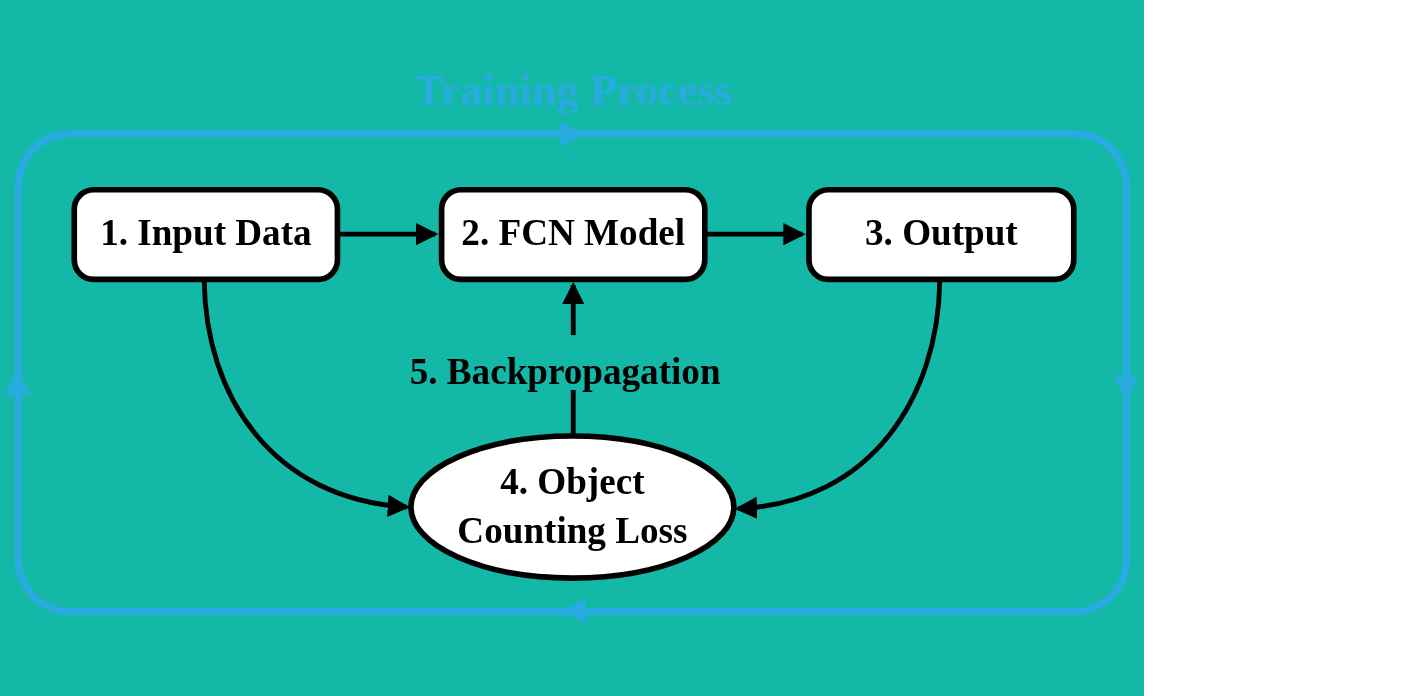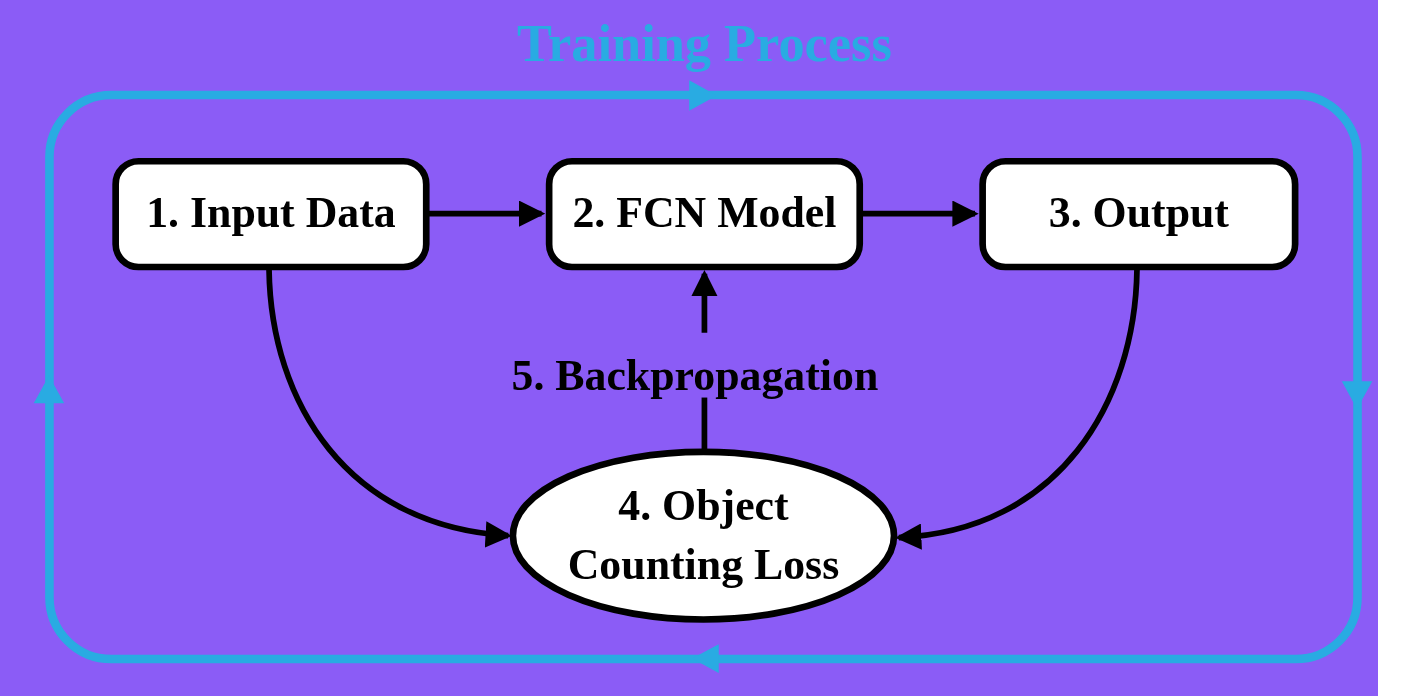--- a/index.html
+++ b/index.html
@@ -2,25 +2,24 @@
 <html><head>
 <meta charset="utf-8">
 <style>
   html, body {
     margin: 0;
     padding: 0;
     background: #ffffff;
   }
   .stage {
     position: relative;
-    width: 1350px;
+    width: 1144px;
     height: 696px;
-    background: #8b5cf6;
+    background: #14b8a6;
     overflow: hidden;
-    padding-left: 28px;
   }
   svg { display: block; width: 100%; height: 100%; }
 
   text {
     font-family: "Liberation Serif", "DejaVu Serif", serif;
     font-weight: bold;
     fill: #000000;
   }
   .title-text {
     font-size: 55px;

